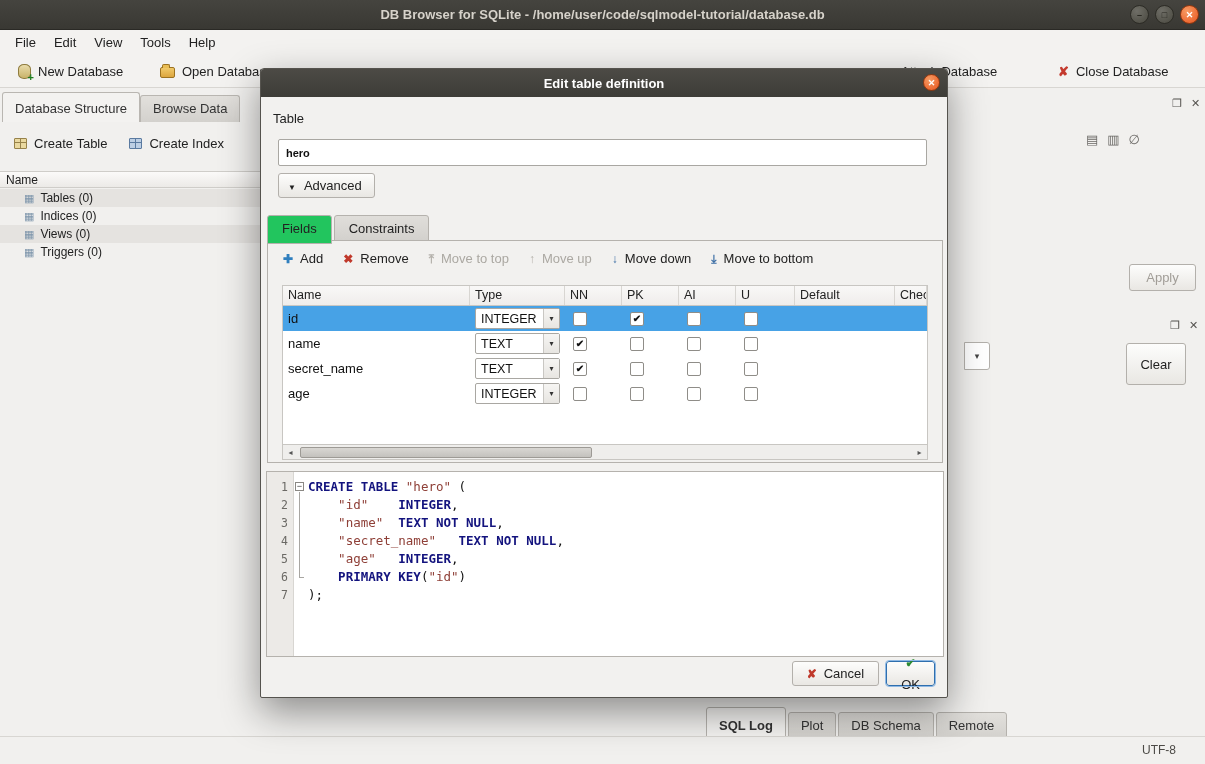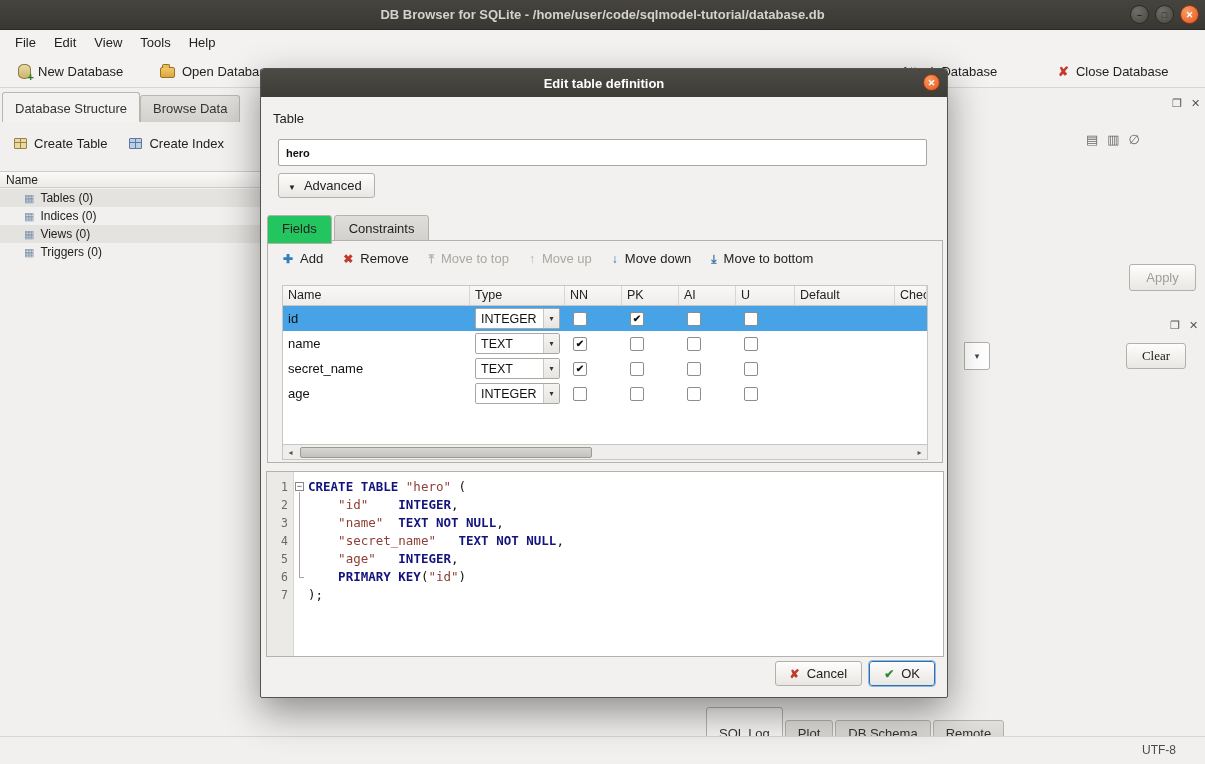--- a/index.html
+++ b/index.html
@@ -58,40 +58,40 @@
     background:linear-gradient(#fbfaf9,#eceae7); border-top:1px solid #cfcdc9; border-bottom:1px solid #cfcdc9; }
   .tree-body { position:absolute; top:67px; left:0; right:0; bottom:0; }
   .tree-row { display:flex; align-items:center; gap:6px; height:18px; padding-left:24px; font-size:12px; }
   .tree-row.alt { background:#e5e3e0; }
   .tree-ico { color:#7c94aa; font-size:11px; line-height:1; }
 
   .btn { background:linear-gradient(#fdfdfc,#e9e7e3); border:1px solid #b3b0ab; border-radius:3px;
     font-size:13px; color:#222; display:flex; align-items:center; justify-content:center; font-family:inherit; }
   .btn.disabled { color:#a19d97; }
   #apply-btn { position:absolute; left:1129px; top:264px; width:67px; height:27px; }
-  #clear-btn { position:absolute; left:1126px; top:343px; width:60px; height:26px;font-family:Liberation Serif, serif; }
+  #clear-btn { position:absolute; left:1126px; top:343px; width:60px; height:42px; }
   #combo-sliver { position:absolute; left:964px; top:342px; width:26px; height:28px; background:#fff;
     border:1px solid #b3b0ab; border-radius:0 3px 3px 0; display:flex; align-items:center; justify-content:center;
     font-size:9px; color:#444; }
   #combo-sliver::before { content:"▾"; }
 
   .dock-btns { position:absolute; display:flex; gap:9px; color:#55534f; font-size:11px; }
   #dock1 { left:1172px; top:97px; }
   #dock2 { left:1170px; top:319px; }
   .gi-float::before { content:"❐"; }
   .gi-close::before { content:"✕"; }
   .mini-icons { position:absolute; left:1086px; top:132px; display:flex; gap:9px; color:#6b6966; font-size:13px; }
   .gi-doc1::before { content:"▤"; }
   .gi-doc2::before { content:"▥"; }
   .gi-null::before { content:"∅"; }
 
   .bottom-tabs { position:absolute; left:706px; top:707px; display:flex; gap:2px; align-items:flex-end; }
   .btab { padding:5px 12px; font-size:13px; color:#333; background:linear-gradient(#e2e0dc,#d3d1cd);
     border:1px solid #b5b2ad; border-radius:3px 3px 0 0; }
-  .btab.active { background:#f5f4f2; padding-top:18px; }
+  .btab.active { background:#f5f4f2; padding-top:10px;font-weight:bold; }
   .statusbar { position:absolute; left:0; right:0; bottom:0; height:28px; background:#f1f0ee; border-top:1px solid #d8d6d2; }
   .enc { position:absolute; right:29px; top:6px; font-size:12px; color:#4c4a46; }
 
   
   .dialog { position:absolute; left:260px; top:68px; width:688px; height:630px; z-index:10;
     background:#f2f1ef; border:1px solid #55534e; border-radius:4px 4px 2px 2px;
     box-shadow:0 14px 38px rgba(0,0,0,.42); }
   .dlg-titlebar { height:28px; background:linear-gradient(#4c4a45,#3d3c37); border-radius:3px 3px 0 0;
     display:flex; align-items:center; justify-content:center; color:#fff; font-weight:bold; font-size:13px; position:relative; }
   .dlg-close { position:absolute; right:7px; top:5px; width:17px; height:17px; border-radius:50%;
@@ -160,21 +160,21 @@
   .fold.mid::before { content:""; position:absolute; left:6px; top:0; bottom:0; border-left:1px solid #a8a6a2; }
   .fold.end::before { content:""; position:absolute; left:6px; top:0; height:9px; border-left:1px solid #a8a6a2; }
   .fold.end::after { content:""; position:absolute; left:6px; top:9px; width:5px; border-top:1px solid #a8a6a2; }
   .code { margin:0; font-family:"DejaVu Sans Mono", monospace; font-size:12.5px; line-height:18px; white-space:pre; color:#111; }
   .kw { color:var(--kw); font-weight:bold; }
   .str { color:var(--str); }
   .pl { color:#111; }
 
   .dlg-buttons { position:absolute; right:12px; bottom:11px; display:flex; gap:7px; }
   .dbtn { height:25px; padding:0 14px; gap:7px; }
-  #ok-btn { border-color:#2f6fae; outline:1px solid #8fb9e4; }
+  #ok-btn { border-color:#2f6fae; outline:1px solid #8fb9e4;flex-direction:column; }
   .ic-cancel::before { content:"✘"; color:#c0392b; font-weight:bold; font-size:12px; }
   .ic-ok::before { content:"✔"; color:#2d8a34; font-weight:bold; font-size:12px; }
 </style>
 </head>
 <body style="--sel: #47a2e6; --kw: #13137e; --str: #8f4038; --orange: #e8551f;">
 
 <div class="titlebar">
   <span>DB Browser for SQLite - /home/user/code/sqlmodel-tutorial/database.db</span>
   <div class="winbtns">
     <div class="wbtn min"></div>

